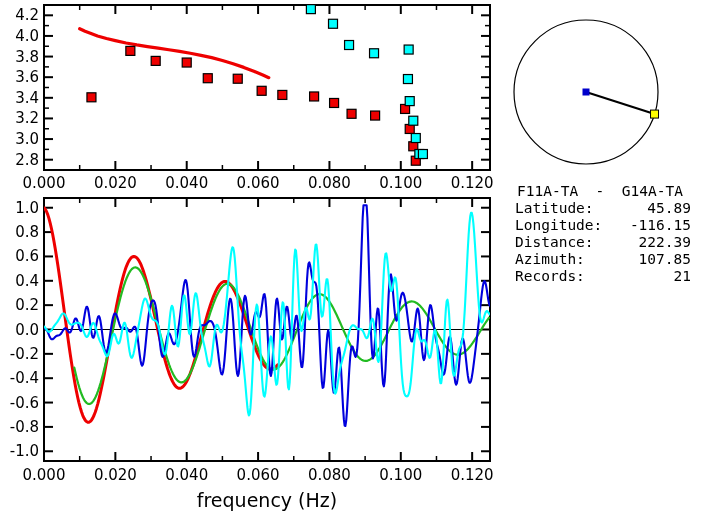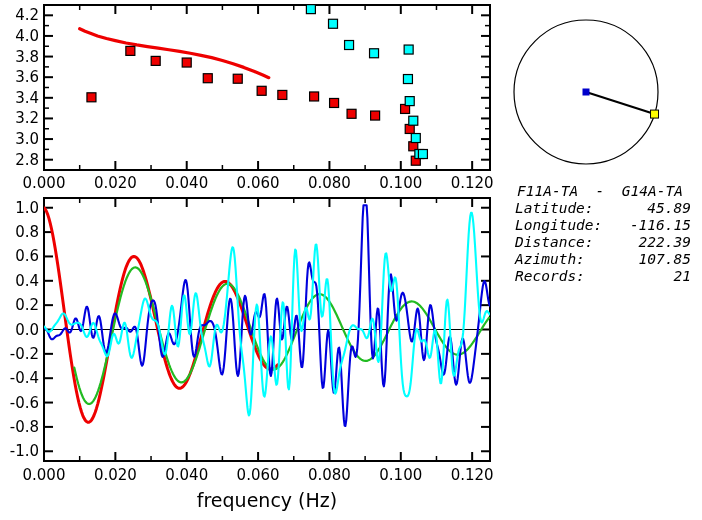--- a/index.html
+++ b/index.html
@@ -263,21 +263,21 @@
 
   <div style="position:absolute;left:505px;top:0px;width:197px;height:180px;">
     <svg id="svg-map" width="197" height="180" viewBox="0 0 197 180">
         <circle cx="81" cy="92" r="72" class="map-circle"></circle>
         <line x1="81" y1="92" x2="149.53" y2="114.07" class="map-path"></line>
         <rect x="77.5" y="88.5" width="7" height="7" fill="#0000cc"></rect>
         <rect x="145.53" y="110.07" width="8" height="8" fill="#ffff00" stroke="#000000" stroke-width="1"></rect>
       </svg>
   </div>
 
-  <div style="position:absolute;left:505px;top:182px;width:197px;height:120px;font-style:italic;">
+  <div style="position:absolute;left:505px;top:182px;width:197px;height:120px;">
     <svg id="svg-info" width="197" height="120" viewBox="0 0 197 120">
         <text x="12" y="14" class="info-text" text-anchor="start">F11A-TA  -  G14A-TA</text>
         <text x="10" y="31" class="info-text"><tspan>Latitude:</tspan><tspan x="186" text-anchor="end">45.89</tspan></text>
         <text x="10" y="48" class="info-text"><tspan>Longitude:</tspan><tspan x="186" text-anchor="end">-116.15</tspan></text>
         <text x="10" y="65" class="info-text"><tspan>Distance:</tspan><tspan x="186" text-anchor="end">222.39</tspan></text>
         <text x="10" y="82" class="info-text"><tspan>Azimuth:</tspan><tspan x="186" text-anchor="end">107.85</tspan></text>
         <text x="10" y="99" class="info-text"><tspan>Records:</tspan><tspan x="186" text-anchor="end">21</tspan></text>
       </svg>
   </div>
 

